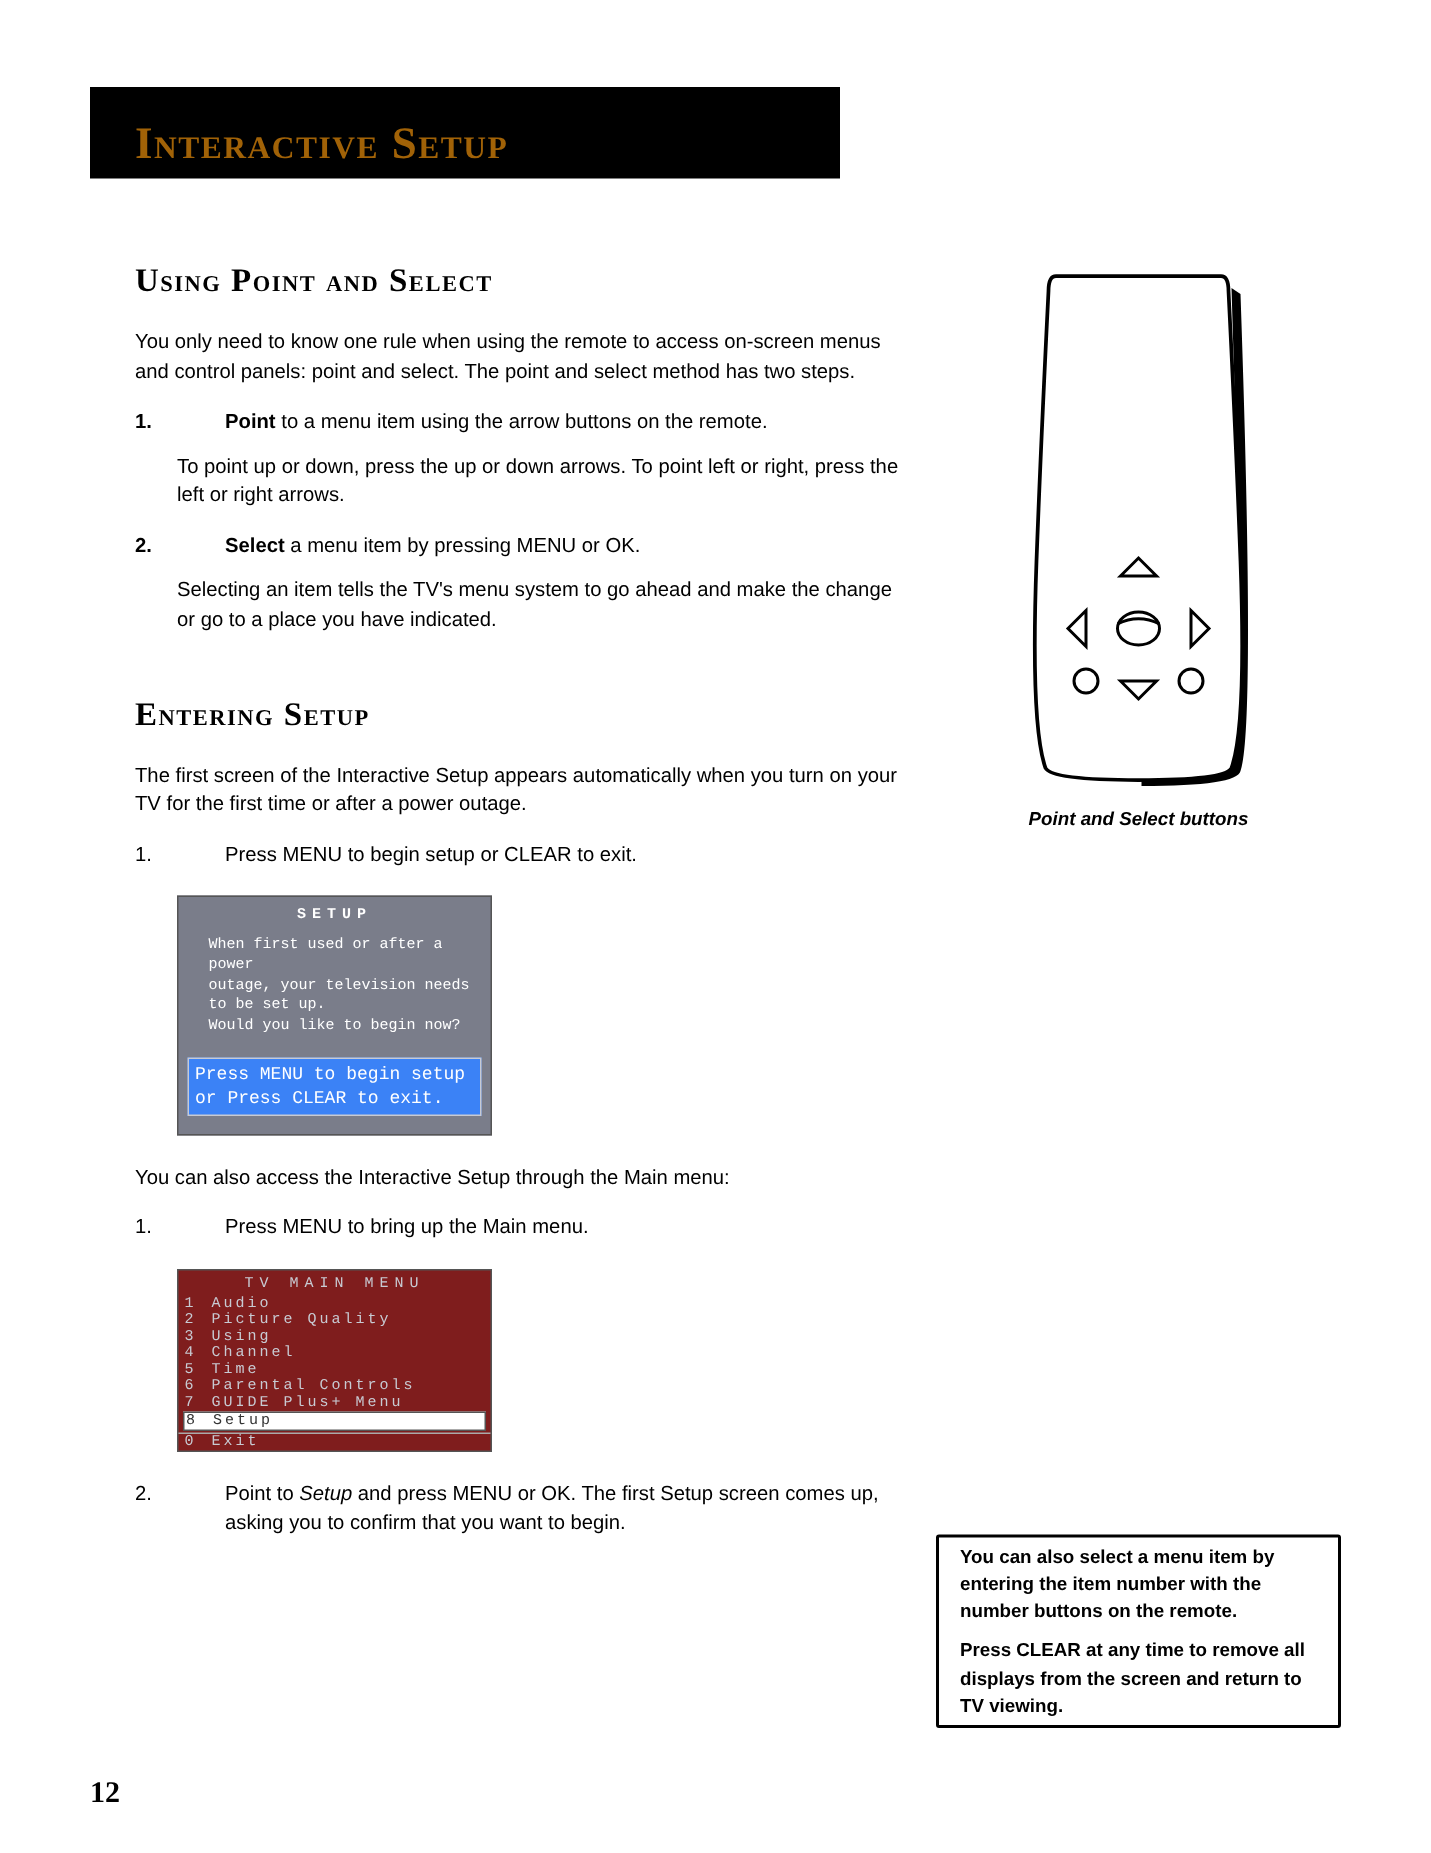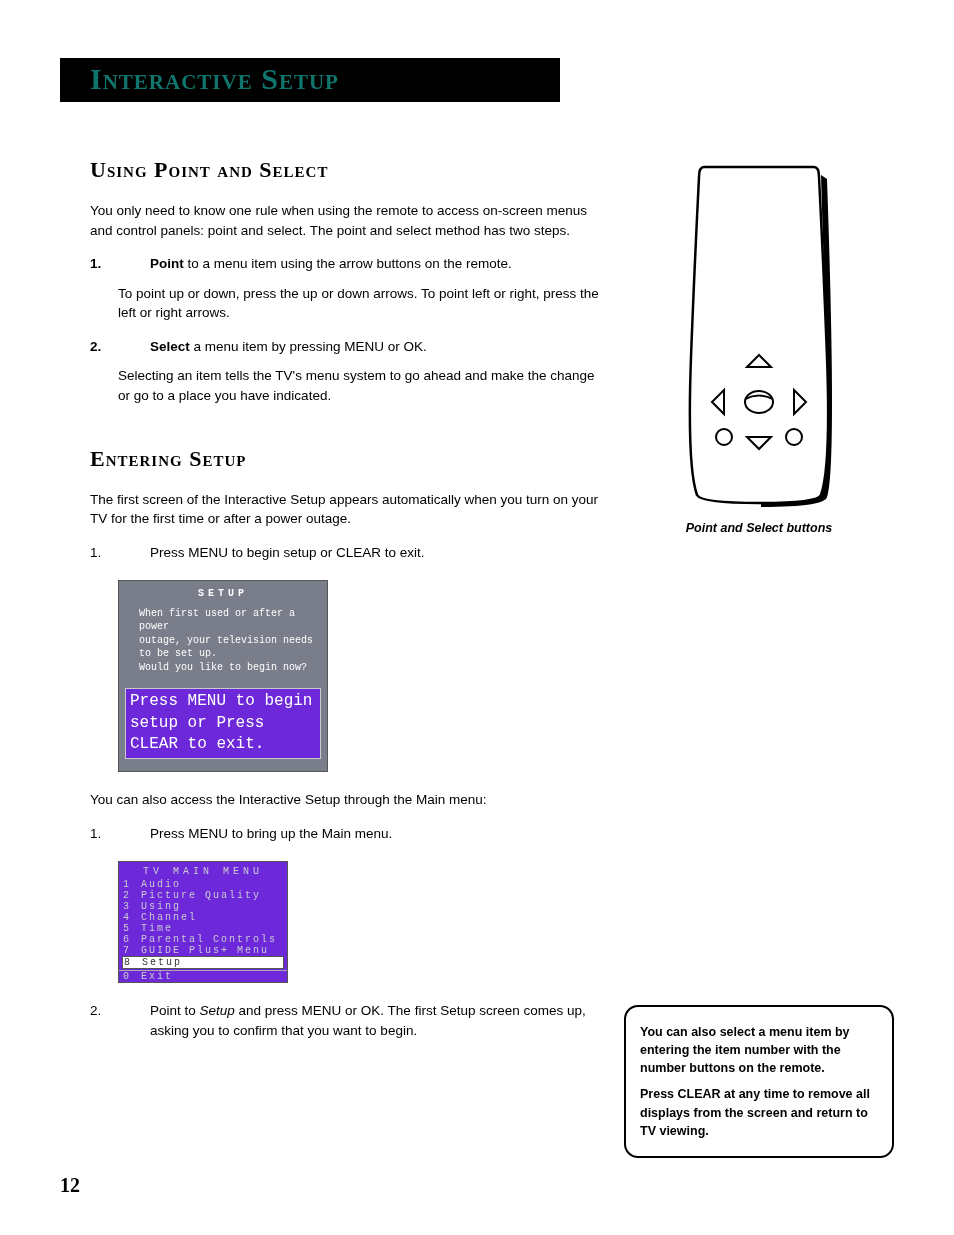--- a/index.html
+++ b/index.html
@@ -7,22 +7,22 @@
     width: 954px;
     height: 1235px;
     background: #fff;
     font-family: Verdana, Geneva, sans-serif;
     color: #000;
     position: relative;
     padding: 50px 60px 40px 60px;
   }
   .title-bar {
     background: #000;
-    color: #0f766e;
-    padding: 4px 30px 6px 30px;
+    color: #a16207;
+    padding: 21px 30px 6px 30px;
     margin-top: 8px;
     display: inline-block;
     min-width: 500px;
     font-family: Georgia, 'Times New Roman', serif;
     font-variant: small-caps;
     font-weight: bold;
     font-size: 30px;
     letter-spacing: 1px;
   }
   .content {
@@ -78,27 +78,27 @@
     font-size: 10px;
   }
   .setup-body {
     padding: 4px 8px 14px 20px;
     white-space: pre-wrap;
   }
   .setup-hint {
     border: 1px solid #c8cad2;
     margin: 0 6px 12px 6px;
     padding: 2px 4px;
-    background: #6d28d9;
-    font-size: 16px;
+    background: #3b82f6;
+    font-size: 12px;
   }
   .menu-screen {
-    width: 170px;
+    width: 210px;
     margin: 18px 0 18px 28px;
-    background: #6d28d9;
+    background: #7f1d1d;
     border: 1px solid #555;
     font-family: 'Courier New', monospace;
     color: #c8cad2;
     font-size: 10px;
   }
   .menu-title {
     text-align: center;
     padding: 4px 0 2px 0;
     letter-spacing: 4px;
     font-size: 10px;
@@ -119,31 +119,31 @@
   .menu-row.last { border-top: 1px solid #aaa; margin-top:1px;}
   .remote-box { text-align: center; font-weight: bold; }
   .remote-caption {
     font-style: italic;
     font-size: 12.5px;
     margin-top: 10px;
     text-align: center;
   }
   .tip-box {
     border: 2px solid #000;
-    border-radius: 14px;
-    padding: 16px 14px;
+    border-radius: 2px;
+    padding: 4px 14px;
     font-size: 12.5px;
     line-height: 1.4;
     margin-top: 470px;
   }
   .tip-box p { margin-bottom: 8px; font-weight: bold; font-size: 12.5px; }
   .tip-box p:last-child { margin-bottom: 0; }
   .page-num {
     position: absolute;
-    bottom: 38px;
+    bottom: 28px;
     left: 60px;
     font-family: Georgia, serif;
     font-weight: bold;
     font-size: 20px;
   }
   .italic { font-style: italic; }
 </style>
 </head>
 <body>
 

